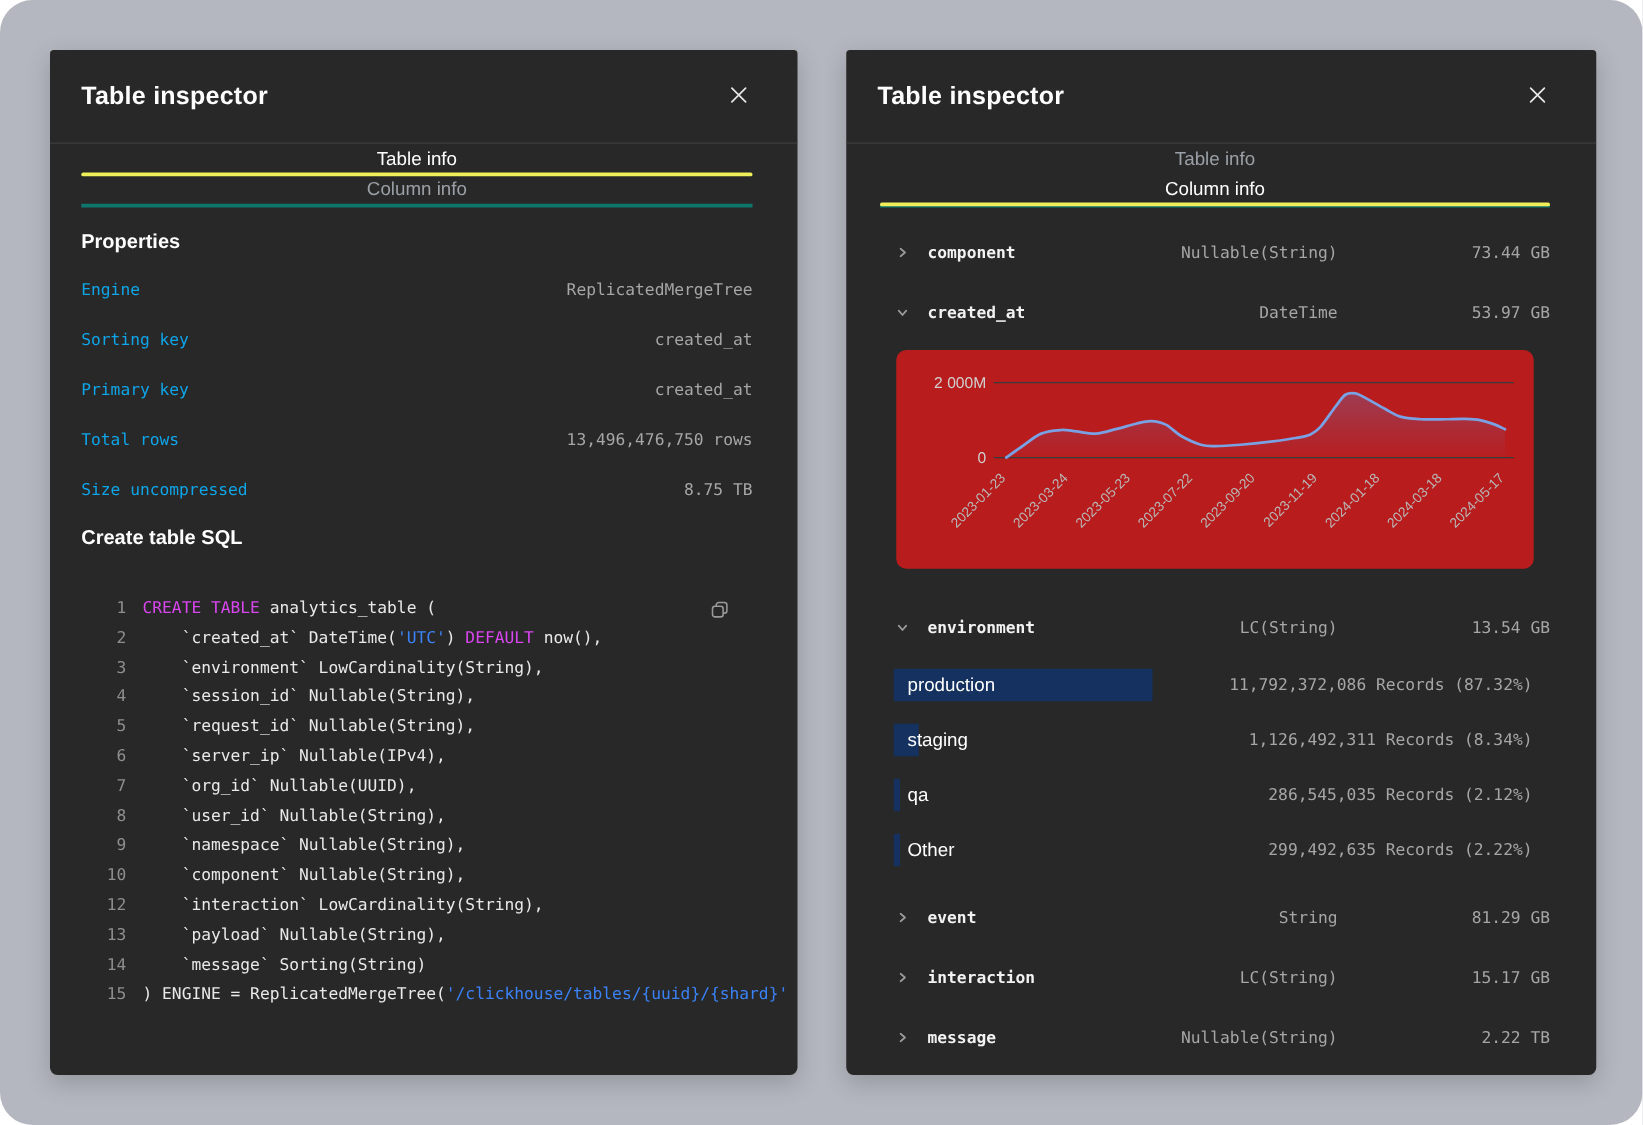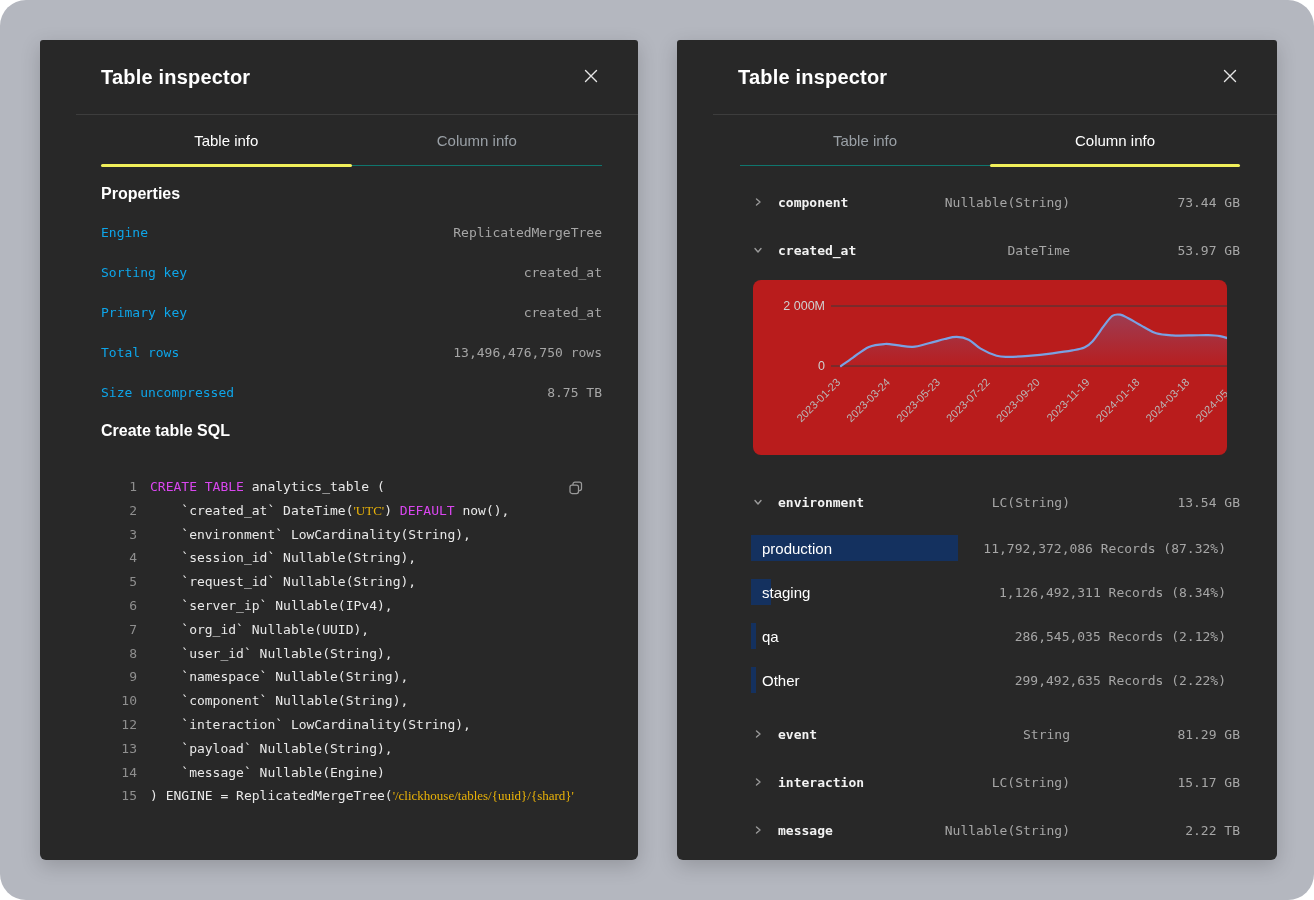--- a/index.html
+++ b/index.html
@@ -1,33 +1,33 @@
 <!DOCTYPE html>
 <html><head>
 <meta charset="utf-8">
 <style>
   * { margin:0; padding:0; box-sizing:border-box; }
   html,body { width:1314px; height:900px; background:#ffffff; }
   body { font-family:"Liberation Sans", sans-serif; position:relative; }
   .stage { position:absolute; inset:0; background:#b4b7bf; border-radius:26px; overflow:hidden; }
 
   .panel { position:absolute; top:40px; height:820px; background:#282828; border-radius:3px 3px 6px 6px;
-           overflow:hidden; box-shadow:0 6px 20px rgba(0,0,0,.18);padding-left:36px; }
+           overflow:hidden; box-shadow:0 6px 20px rgba(0,0,0,.18); }
   .panel-left  { left:40px;  width:598px; }
   .panel-right { left:677px; width:600px; }
 
   .hdr { height:75px; display:flex; align-items:center; justify-content:space-between;
          border-bottom:1px solid #3d3d3d; padding:0 36px 0 25px; }
   .hdr h1 { color:#ffffff; font-size:20px; font-weight:700; letter-spacing:.2px; }
   .close-btn { background:none; border:none; cursor:pointer; display:flex; padding:4px; }
 
   .body-l { padding:0 36px 0 25px; }
   .body-r { padding:0 37px 0 27px; }
 
-  .tabs { display:flex; border-bottom:1px solid #0f766e; height:51px; }
+  .tabs { display:flex; border-bottom:3px solid #0f766e; height:51px;flex-direction:column; }
   .tab { flex:1; background:none; border:none; color:#9aa0a6; font-family:"Liberation Sans",sans-serif;
          font-size:15px; cursor:pointer; position:relative; }
   .tab.active { color:#ffffff; }
   .tab.active::after { content:""; position:absolute; left:0; right:0; bottom:-2px; height:3px;
          background:#f0ef5a; border-radius:2px; }
 
   .sect-h { color:#ffffff; font-size:16px; font-weight:700; line-height:24px; }
   .sect-h.props { margin-top:16px; }
   .sect-h.sql   { margin-top:7px; }
 
@@ -35,21 +35,21 @@
   .prop-row { height:40px; display:flex; align-items:center; justify-content:space-between;
               font-family:"DejaVu Sans Mono",monospace; font-size:13px; }
   .prop-row .k { color:#0ea5e9; font-weight:500; }
   .prop-row .v { color:#a6a6a6; }
 
   .sqlblock { position:relative; margin-top:32px; }
   .sql-line { display:flex; line-height:23.8px; font-family:"DejaVu Sans Mono",monospace; font-size:13px; white-space:pre; }
   .sql-line .ln { width:36px; text-align:right; color:#8f8f8f; flex:none; }
   .sql-line .code { margin-left:13px; }
   .seg-kw  { color:#d946ef; }
-  .seg-str { color:#eab308;font-family:Liberation Serif, serif; }
+  .seg-str { color:#3b82f6; }
   .seg-pl  { color:#e9e9e9; }
   .copy-btn { position:absolute; right:16px; top:3px; background:none; border:none; cursor:pointer; padding:2px; }
 
   .cols-list { margin-top:12px; }
   .col-row { height:48px; display:grid; grid-template-columns:38px 1fr auto 170px; align-items:center;
              font-family:"DejaVu Sans Mono",monospace; font-size:13px; cursor:pointer; }
   .col-row .chev { display:flex; align-items:center; padding-left:13px; }
   .chev svg { transition:none; }
   .chev.open svg { transform:rotate(90deg); }
   .col-row .nm { color:#f2f2f2; font-weight:700; }
@@ -125,21 +125,21 @@
             <div class="sql-line"><span class="ln">3</span><span class="code"><span class="seg-pl">    `environment` LowCardinality(String),</span></span></div>
             <div class="sql-line"><span class="ln">4</span><span class="code"><span class="seg-pl">    `session_id` Nullable(String),</span></span></div>
             <div class="sql-line"><span class="ln">5</span><span class="code"><span class="seg-pl">    `request_id` Nullable(String),</span></span></div>
             <div class="sql-line"><span class="ln">6</span><span class="code"><span class="seg-pl">    `server_ip` Nullable(IPv4),</span></span></div>
             <div class="sql-line"><span class="ln">7</span><span class="code"><span class="seg-pl">    `org_id` Nullable(UUID),</span></span></div>
             <div class="sql-line"><span class="ln">8</span><span class="code"><span class="seg-pl">    `user_id` Nullable(String),</span></span></div>
             <div class="sql-line"><span class="ln">9</span><span class="code"><span class="seg-pl">    `namespace` Nullable(String),</span></span></div>
             <div class="sql-line"><span class="ln">10</span><span class="code"><span class="seg-pl">    `component` Nullable(String),</span></span></div>
             <div class="sql-line"><span class="ln">12</span><span class="code"><span class="seg-pl">    `interaction` LowCardinality(String),</span></span></div>
             <div class="sql-line"><span class="ln">13</span><span class="code"><span class="seg-pl">    `payload` Nullable(String),</span></span></div>
-            <div class="sql-line"><span class="ln">14</span><span class="code"><span class="seg-pl">    `message` Nullable(Engine)</span></span></div>
+            <div class="sql-line"><span class="ln">14</span><span class="code"><span class="seg-pl">    `message` Sorting(String)</span></span></div>
             <div class="sql-line"><span class="ln">15</span><span class="code"><span class="seg-pl">) ENGINE = ReplicatedMergeTree(</span><span class="seg-str">'/clickhouse/tables/{uuid}/{shard}'</span></span></div>
           </div>
       </div>
     </div>
   </section>
 
   <section class="panel panel-right">
     <header class="hdr">
       <h1>Table inspector</h1>
       <button class="close-btn" aria-label="Close">

